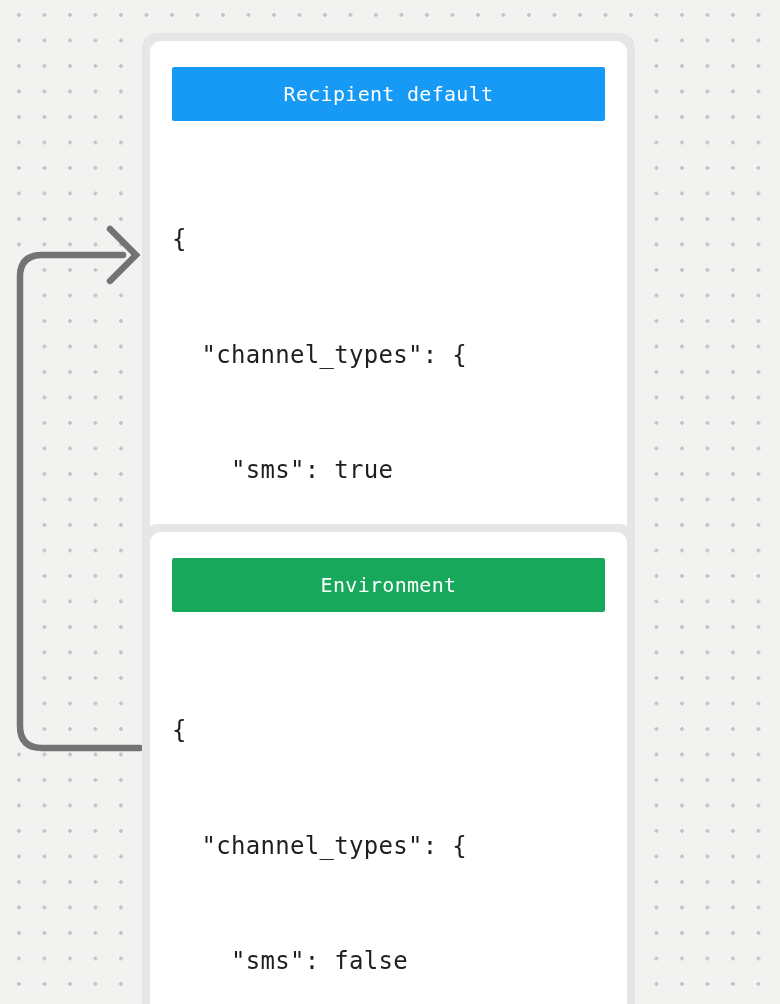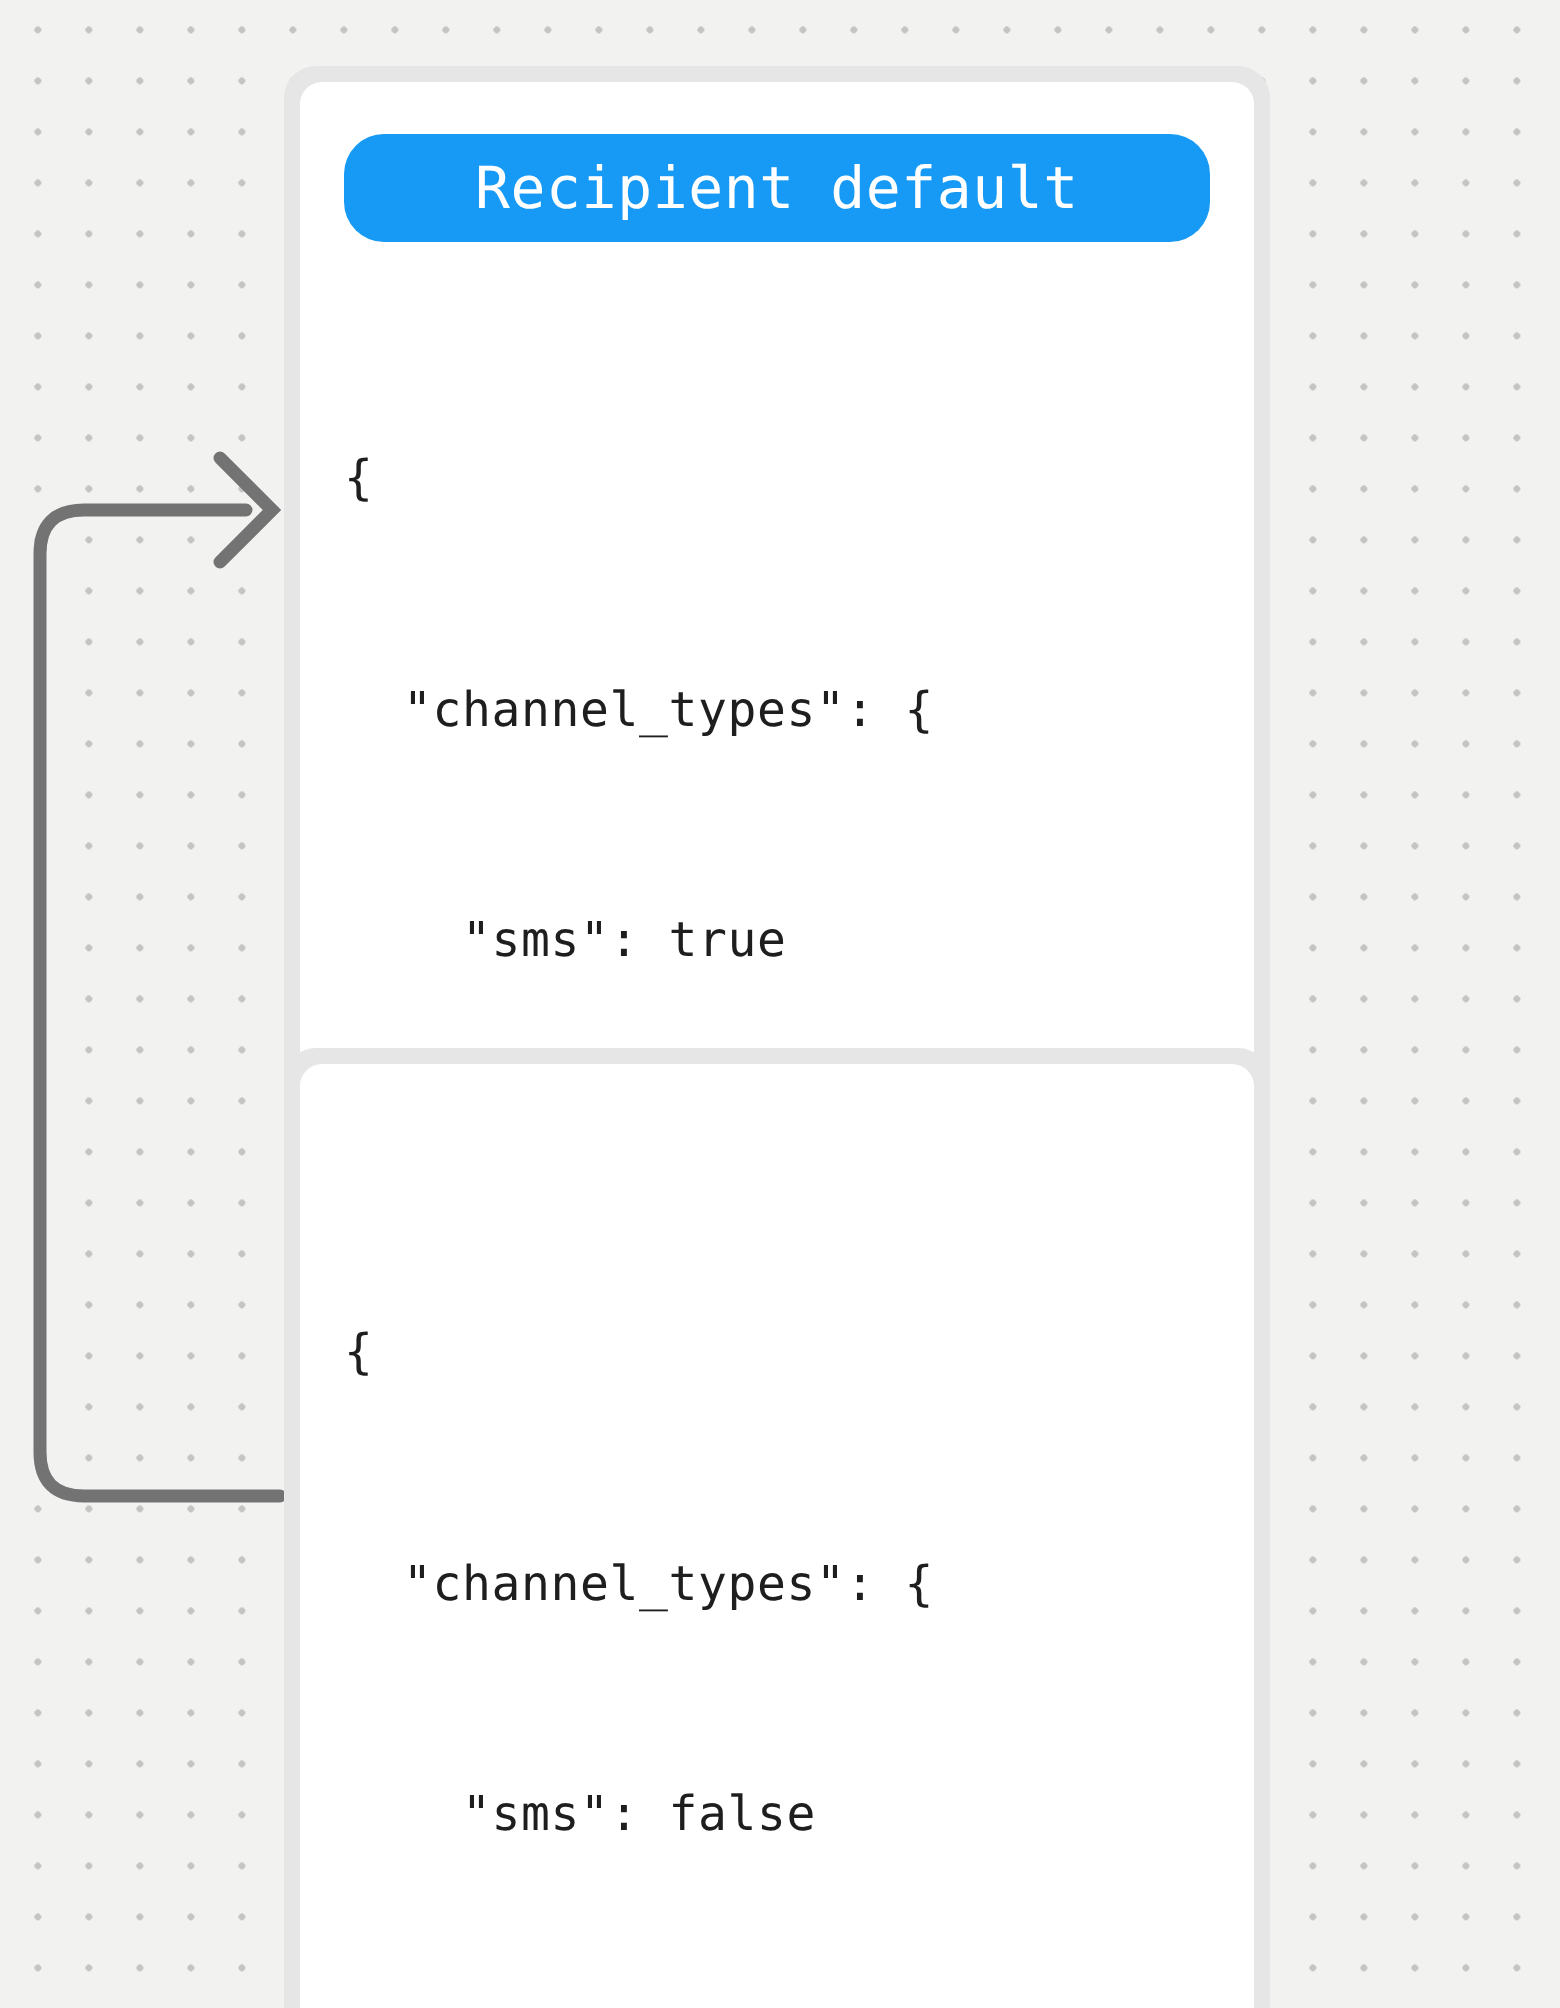--- a/index.html
+++ b/index.html
@@ -40,26 +40,26 @@
   }
   .card-top { top: 33px; }
   .card-bottom { top: 524px; }
   .card-inner {
     background: #ffffff;
     border-radius: 11px;
     padding: 26px 22px 23px 22px;
   }
   .card-title {
     height: 54px;
-    border-radius: 20px;
+    border-radius: 2px;
     display: flex;
     align-items: center;
     justify-content: center;
     color: #ffffff;
-    font-size: 29px;
+    font-size: 20px;
     font-weight: 500;
     letter-spacing: 0.3px;
   }
   .code {
     margin-top: 22px;
     font-size: 24px;
     line-height: 38.5px;
     letter-spacing: 0.3px;
     color: #1e1e1e;
     white-space: pre;
@@ -91,20 +91,21 @@
         <span class="code-line em">  "categories": {</span>
         <span class="code-line em">    "collaboration": true</span>
         <span class="code-line">  }</span>
         
       </div>
     </div>
   </div>
 
   <div class="card card-bottom">
     <div class="card-inner">
+      <div class="card-title" style="background: rgb(23, 168, 92);">Environment</div>
       <div class="code">
         <span class="code-line">{</span>
         <span class="code-line">  "channel_types": {</span>
         <span class="code-line">    "sms": false</span>
         
         
         
         
         
       </div>

